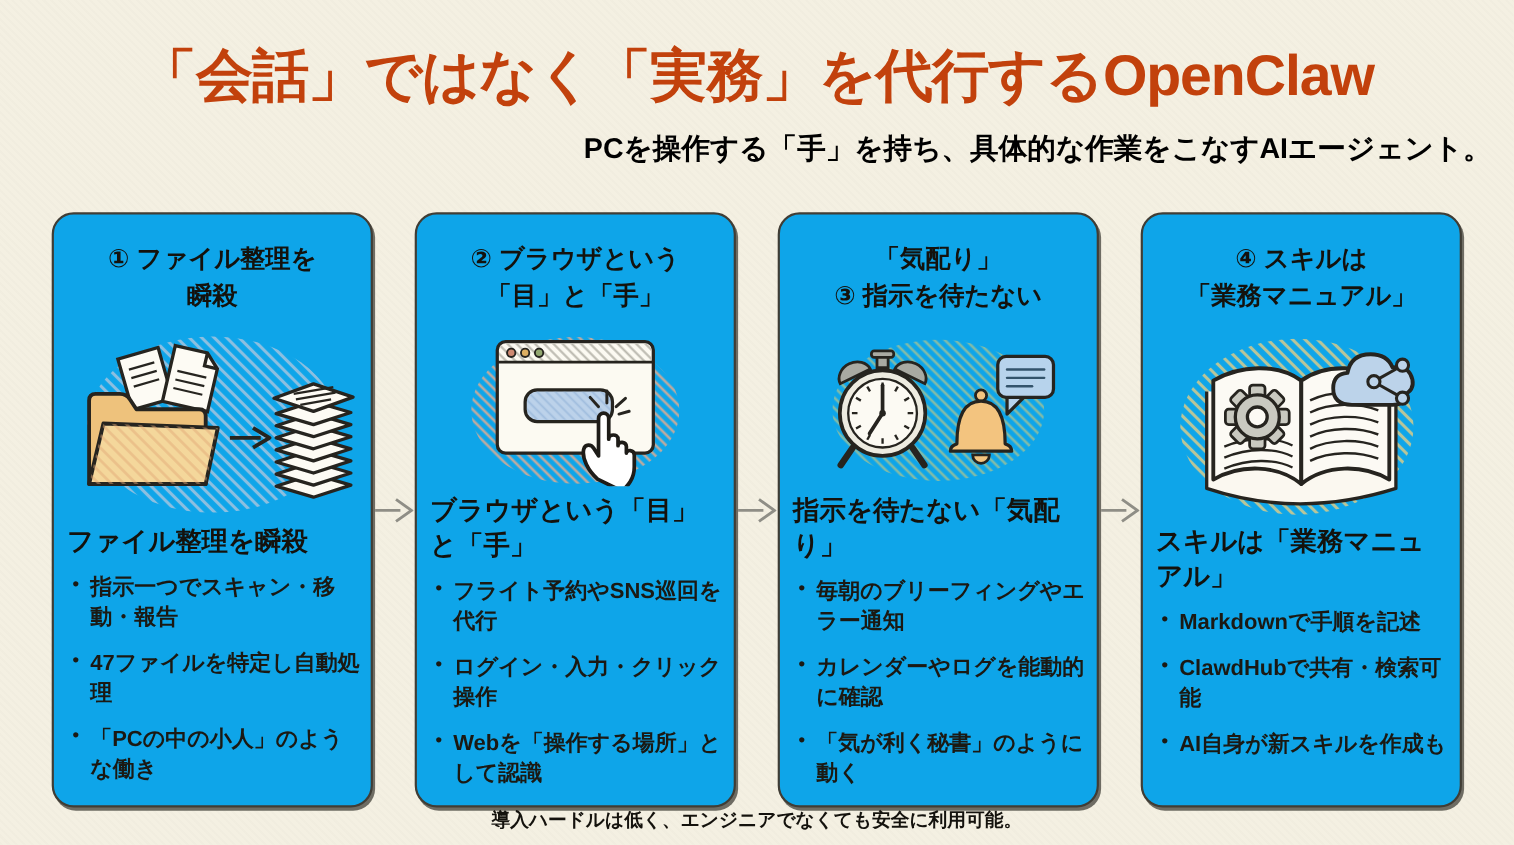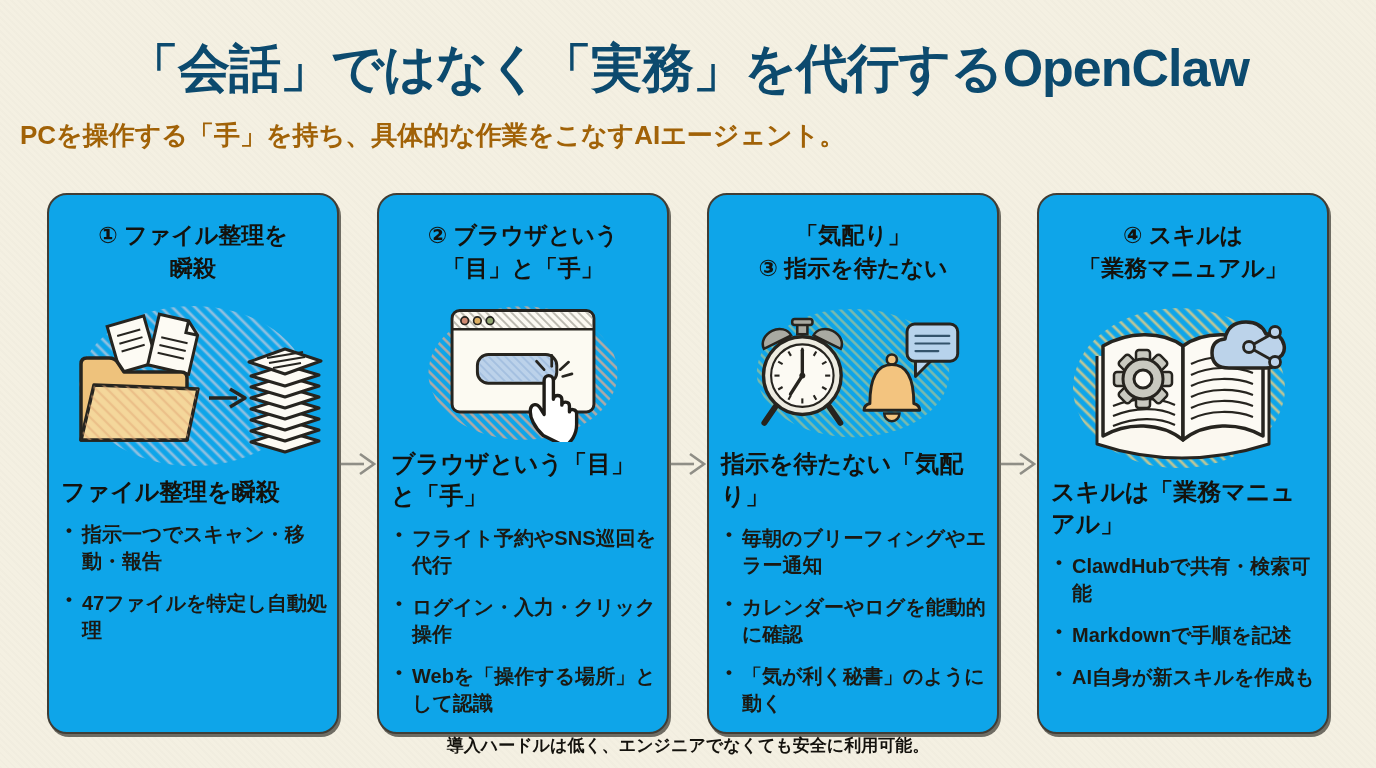--- a/index.html
+++ b/index.html
@@ -9,28 +9,28 @@
     background-image:repeating-linear-gradient(45deg, rgba(0,0,0,0.012) 0 2px, transparent 2px 5px);
     font-family:"Liberation Sans","DejaVu Sans",sans-serif;
     color:#17150f;
   }
   .title{
     margin:34px 20px 0;
     text-align:center;
     font-size:52px;
     font-weight:800;
     letter-spacing:-1px;
-    color:#0c4a6e;
+    color:#c2410c;
   }
   .subtitle{
     margin:14px 20px 0;
-    text-align:left;
+    text-align:right;
     font-size:26px;
     font-weight:700;
-    color:#a16207;
+    color:#000000;
   }
   .cards-row{
     margin:40px auto 0;
     display:flex;
     justify-content:center;
     align-items:center;
   }
   .card{
     width:292px;
     height:541px;
@@ -153,20 +153,21 @@
           <line x1="206" y1="66" x2="242" y2="60"></line>
           <line x1="208" y1="71" x2="244" y2="65"></line>
           <line x1="212" y1="76" x2="240" y2="71"></line>
         </g>
       </g>
     </svg>
     <div class="subheading">ファイル整理を瞬殺</div>
     <ul class="bullets">
       <li>指示一つでスキャン・移動・報告</li>
       <li>47ファイルを特定し自動処理</li>
+      <li>「PCの中の小人」のような働き</li>
     </ul>
   </div>
 
   <div class="flow-arrow">
     <svg width="36" height="28" viewBox="0 0 36 28">
       <line x1="1" y1="14" x2="24" y2="14" stroke="#8f8e86" stroke-width="2.6"></line>
       <polyline points="20,4 34,14 20,24" fill="none" stroke="#8f8e86" stroke-width="2.6"></polyline>
     </svg>
   </div>
 
@@ -338,21 +339,21 @@
           <line x1="219" y1="43" x2="203" y2="52"></line>
           <line x1="203" y1="58" x2="219" y2="67"></line>
           <circle cx="224" cy="40" r="5.5" fill="#bcd3ea"></circle>
           <circle cx="198" cy="55" r="5.5" fill="#bcd3ea"></circle>
           <circle cx="224" cy="70" r="5.5" fill="#bcd3ea"></circle>
         </g>
       </g>
     </svg>
     <div class="subheading">スキルは「業務マニュアル」</div>
     <ul class="bullets">
+      <li>Markdownで手順を記述</li>
       <li>ClawdHubで共有・検索可能</li>
-      <li>Markdownで手順を記述</li>
       <li>AI自身が新スキルを作成も</li>
     </ul>
   </div>
 
 </div>
 
 <div class="footer">導入ハードルは低く、エンジニアでなくても安全に利用可能。</div>
 
 </body></html>

